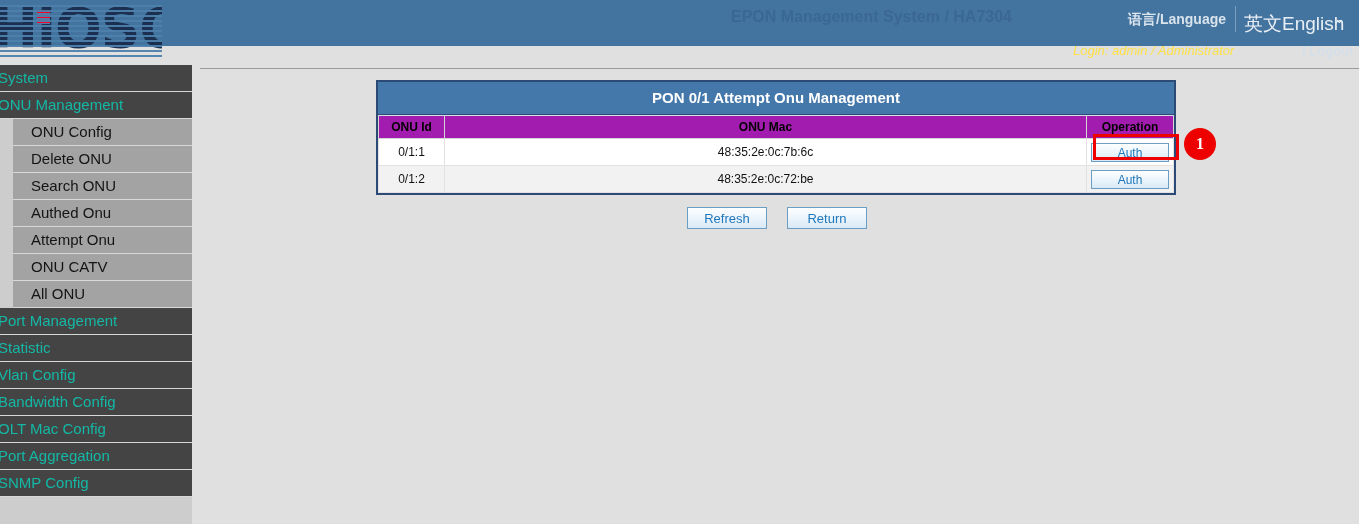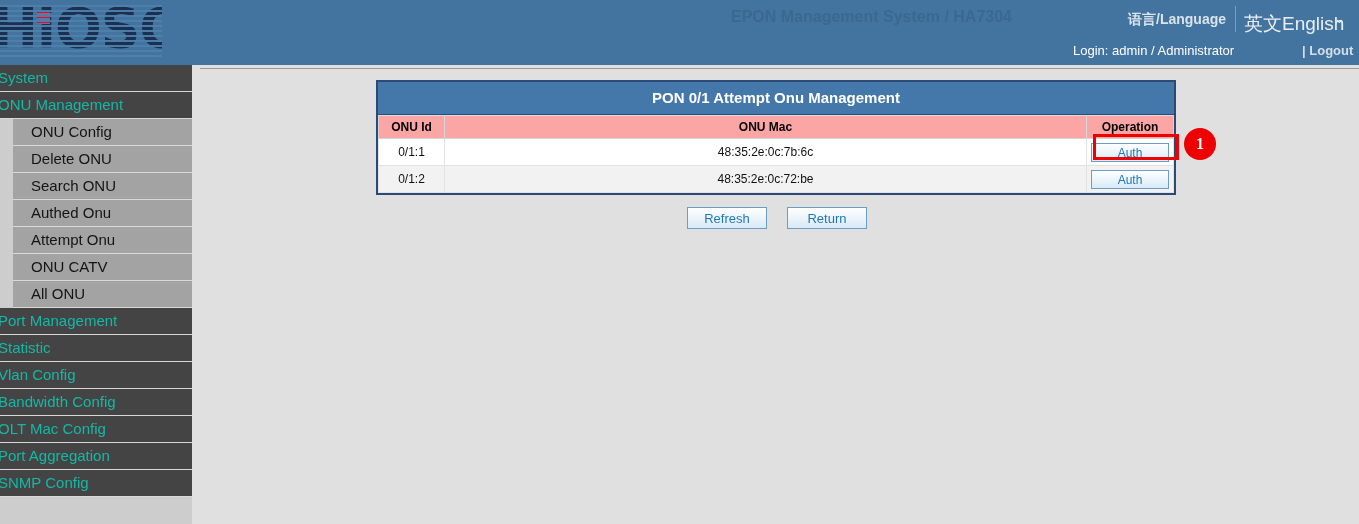--- a/index.html
+++ b/index.html
@@ -12,21 +12,21 @@
     background: #e0e0e0;
     font-family: "Liberation Sans", sans-serif;
     overflow: hidden;
     position: relative;
   }
 
   
   #header {
     position: absolute;
     left: 0; top: 0;
-    width: 1359px; height: 65px;
+    width: 1359px; height: 46px;
     background: #43749f;
   }
   #logo {
     position: absolute;
     left: -8px; top: 2px;
     width: 170px; height: 56px;
     overflow: hidden;
   }
   #logo-text {
     position: absolute;
@@ -103,22 +103,23 @@
     position: absolute;
     left: 1334px; top: 12px;
     font-size: 13px;
     color: #e8eef4;
     line-height: 14px;
   }
   #login-info {
     position: absolute;
     left: 1073px; top: 43px;
     font-size: 13px;
-    color: #ffffff;
-    white-space: nowrap;
+    color: #fde047;
+    white-space: nowrap;
+    font-style: italic;
   }
   #logout-link {
     position: absolute;
     left: 1302px; top: 43px;
     font-size: 13px;
     color: #d4dfe9;
     white-space: nowrap;
     font-weight: bold;
   }
 
@@ -185,21 +186,21 @@
     font-size: 15px;
     font-weight: bold;
     border-bottom: 1px solid #2b4a76;
   }
   table.grid {
     border-collapse: collapse;
     width: 100%;
     table-layout: fixed;
   }
   table.grid th {
-    background: #fca5a5;
+    background: #a21caf;
     font-size: 12px;
     font-weight: bold;
     color: #000000;
     height: 20px;
     border: 1px solid #d6d6d6;
     border-top: 1px solid #dcdce6;
   }
   table.grid td {
     font-size: 12px;
     color: #111111;

